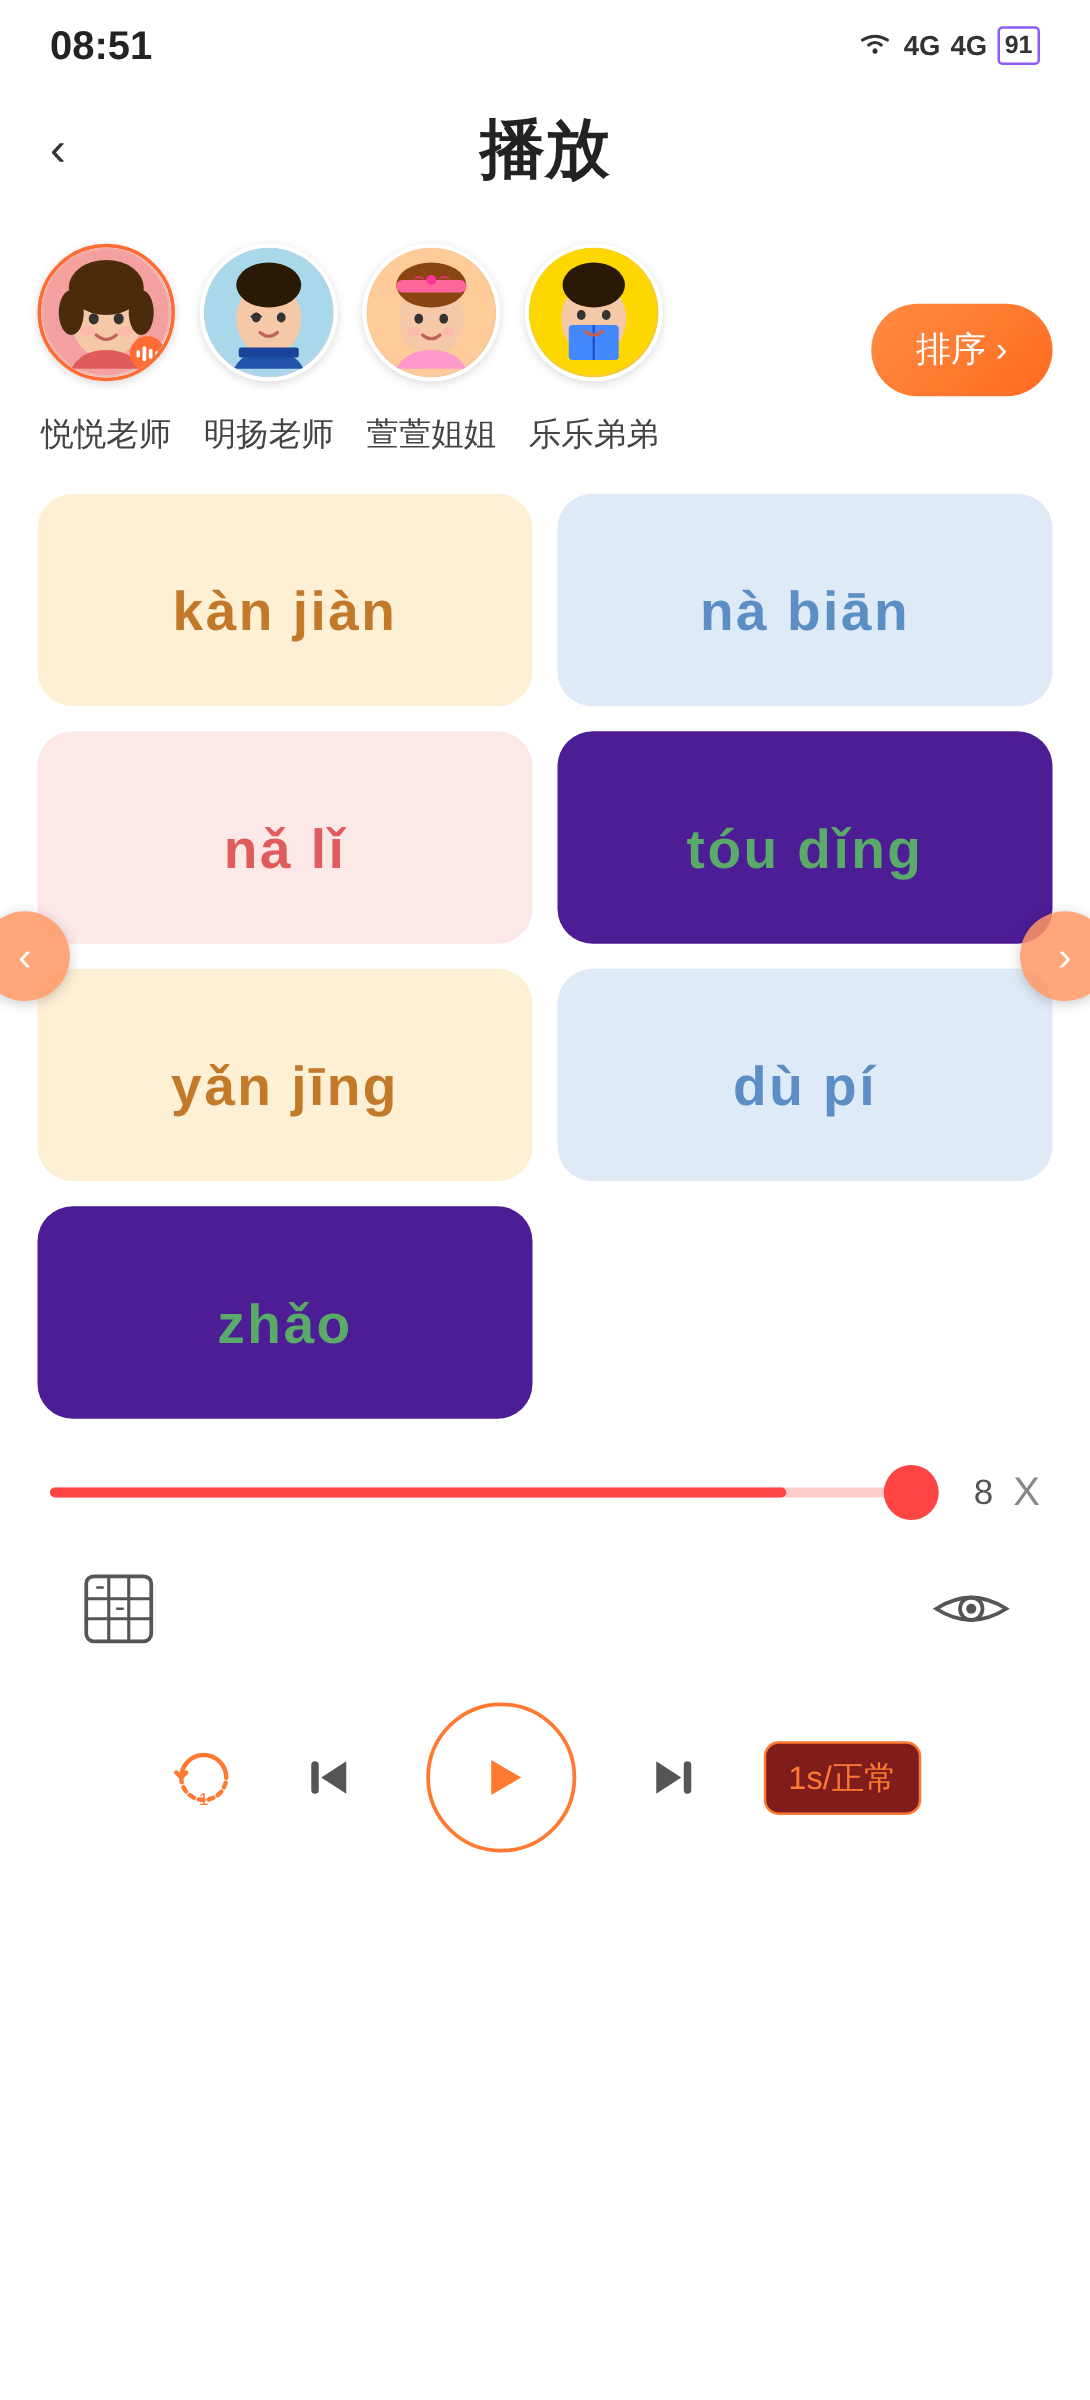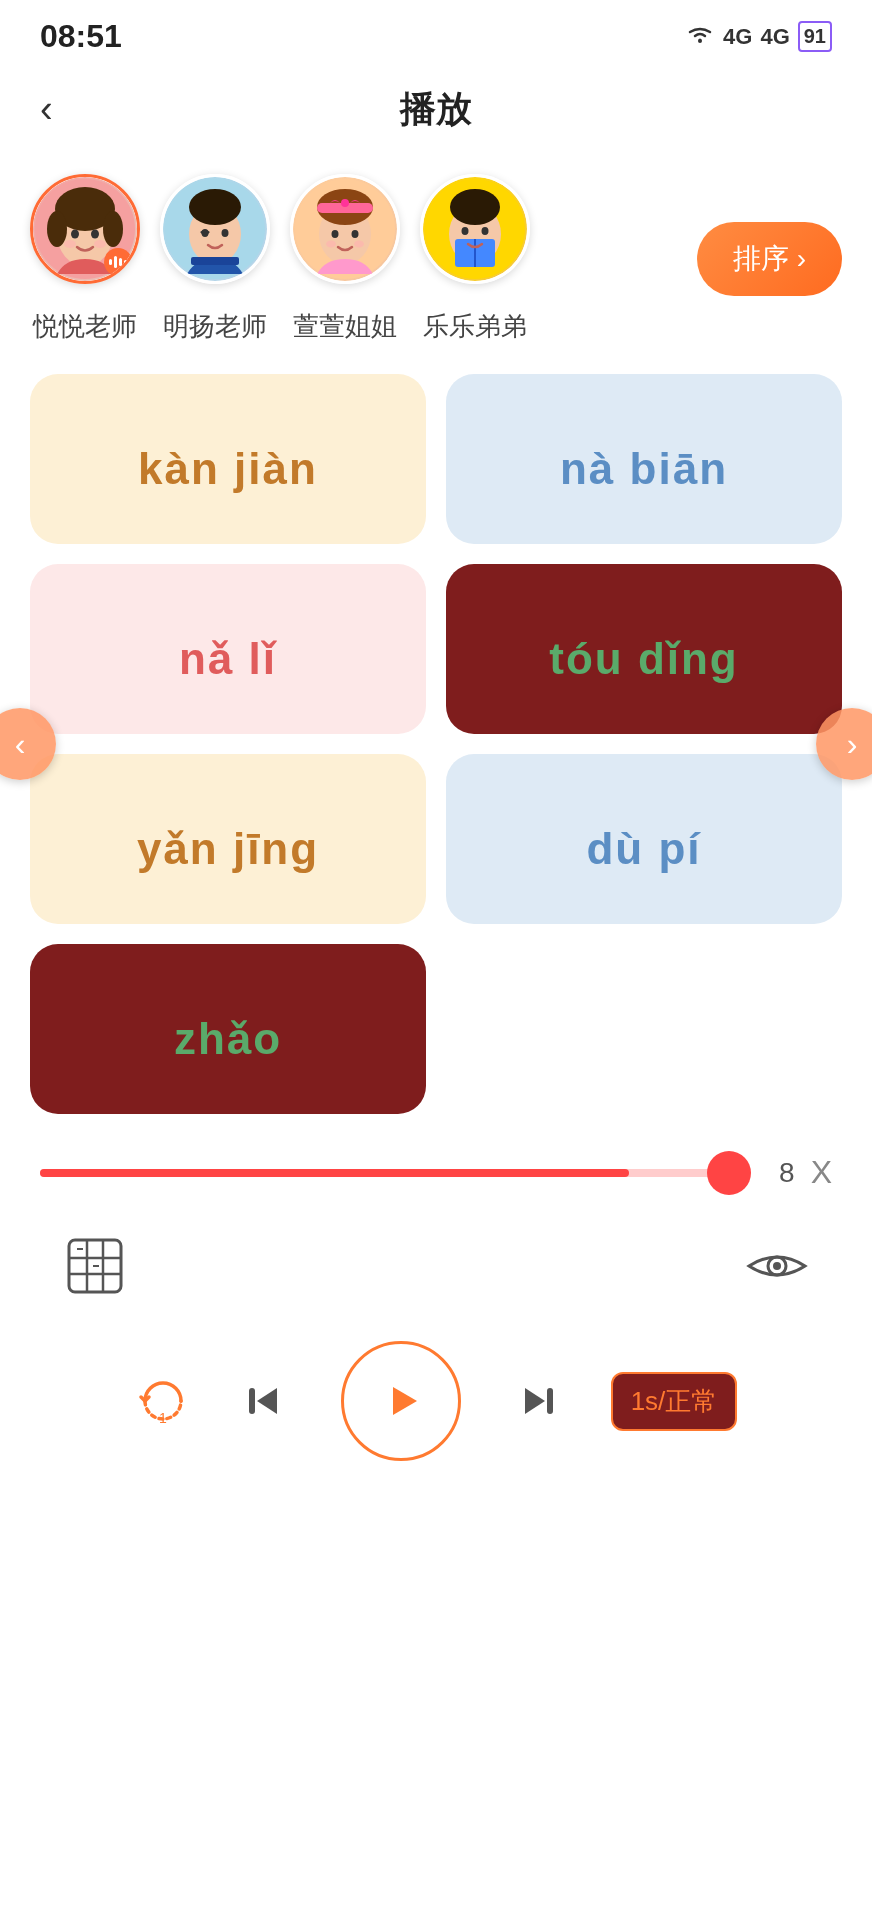--- a/index.html
+++ b/index.html
@@ -43,21 +43,21 @@
     .back-btn {
       position: absolute;
       left: 40px;
       font-size: 38px;
       color: #333;
       cursor: pointer;
       background: none;
       border: none;
     }
     .header-title {
-      font-size: 36px;
+      font-size: 52px;
       font-weight: 600;
       color: #222;
     }
 
     
     .teachers-row {
       display: flex;
       align-items: center;
       padding: 20px 30px;
       gap: 20px;
@@ -137,21 +137,21 @@
       display: flex;
       align-items: flex-end;
       justify-content: center;
       padding: 50px 20px;
       cursor: pointer;
       min-height: 170px;
     }
     .word-card.beige { background: #fdf0d5; }
     .word-card.pink { background: #fde8e8; }
     .word-card.blue { background: #deeaf5; }
-    .word-card.green { background: #7f1d1d; }
+    .word-card.green { background: #4c1d95; }
 
     .word-text {
       font-size: 44px;
       font-weight: 800;
       letter-spacing: 2px;
     }
     .word-text.brown { color: #c27a2a; }
     .word-text.red { color: #e05c5c; }
     .word-text.blue-text { color: #5b8ec4; }
     .word-text.green-text { color: #5aaa6a; }

